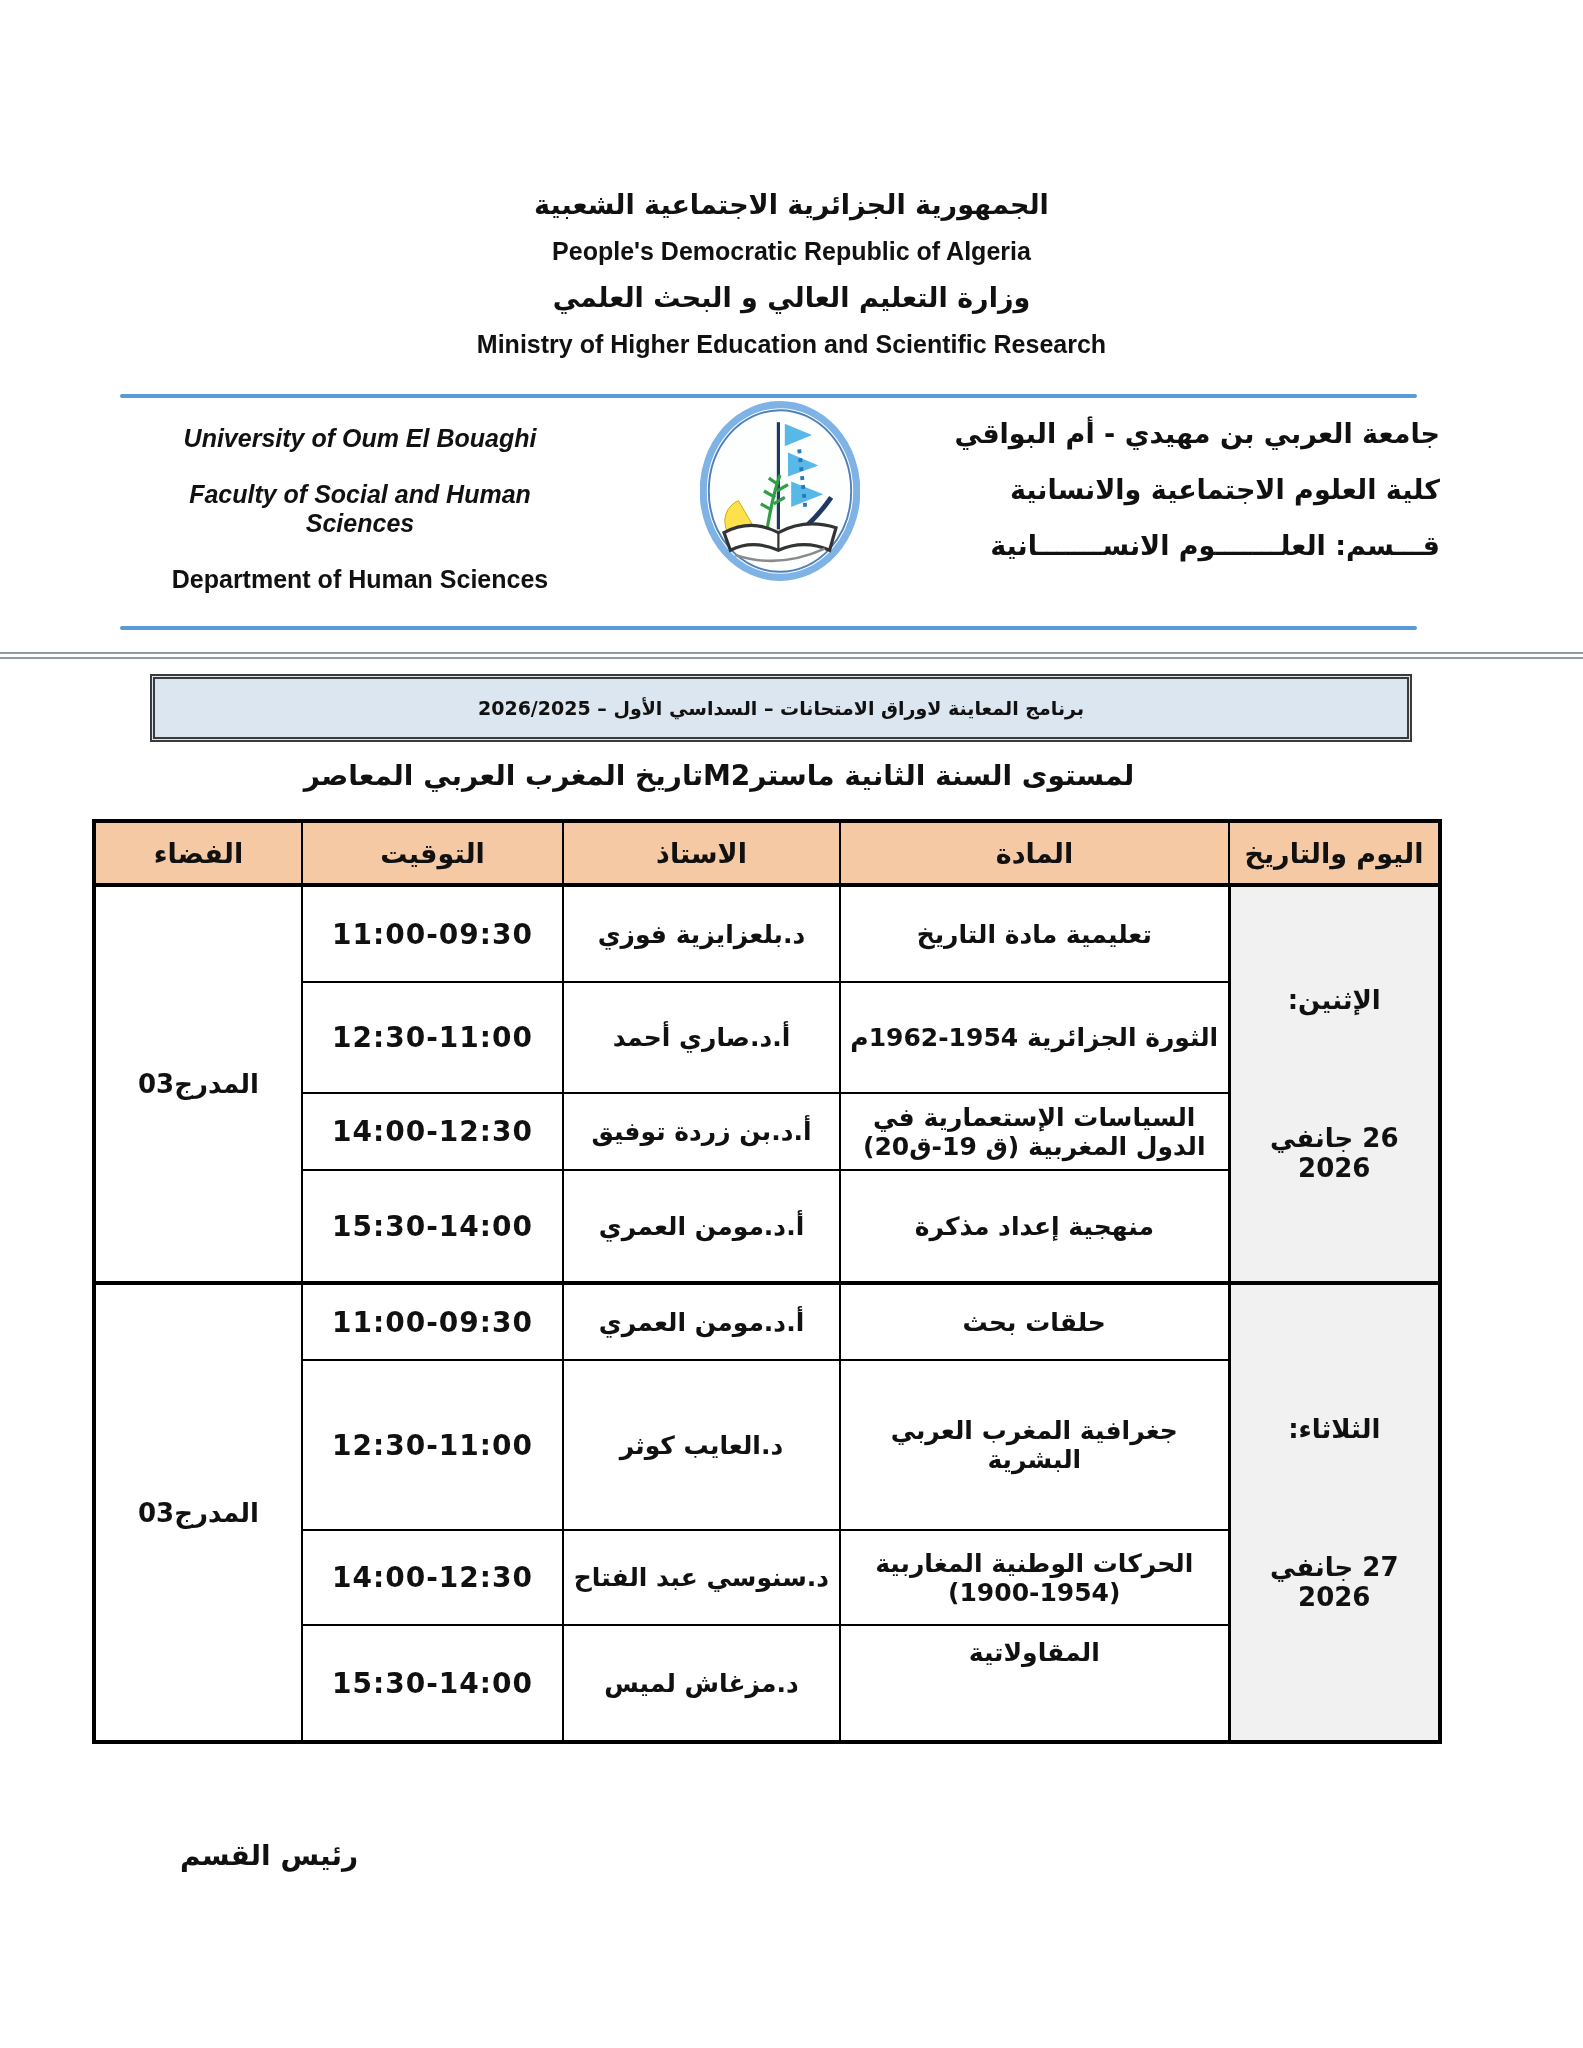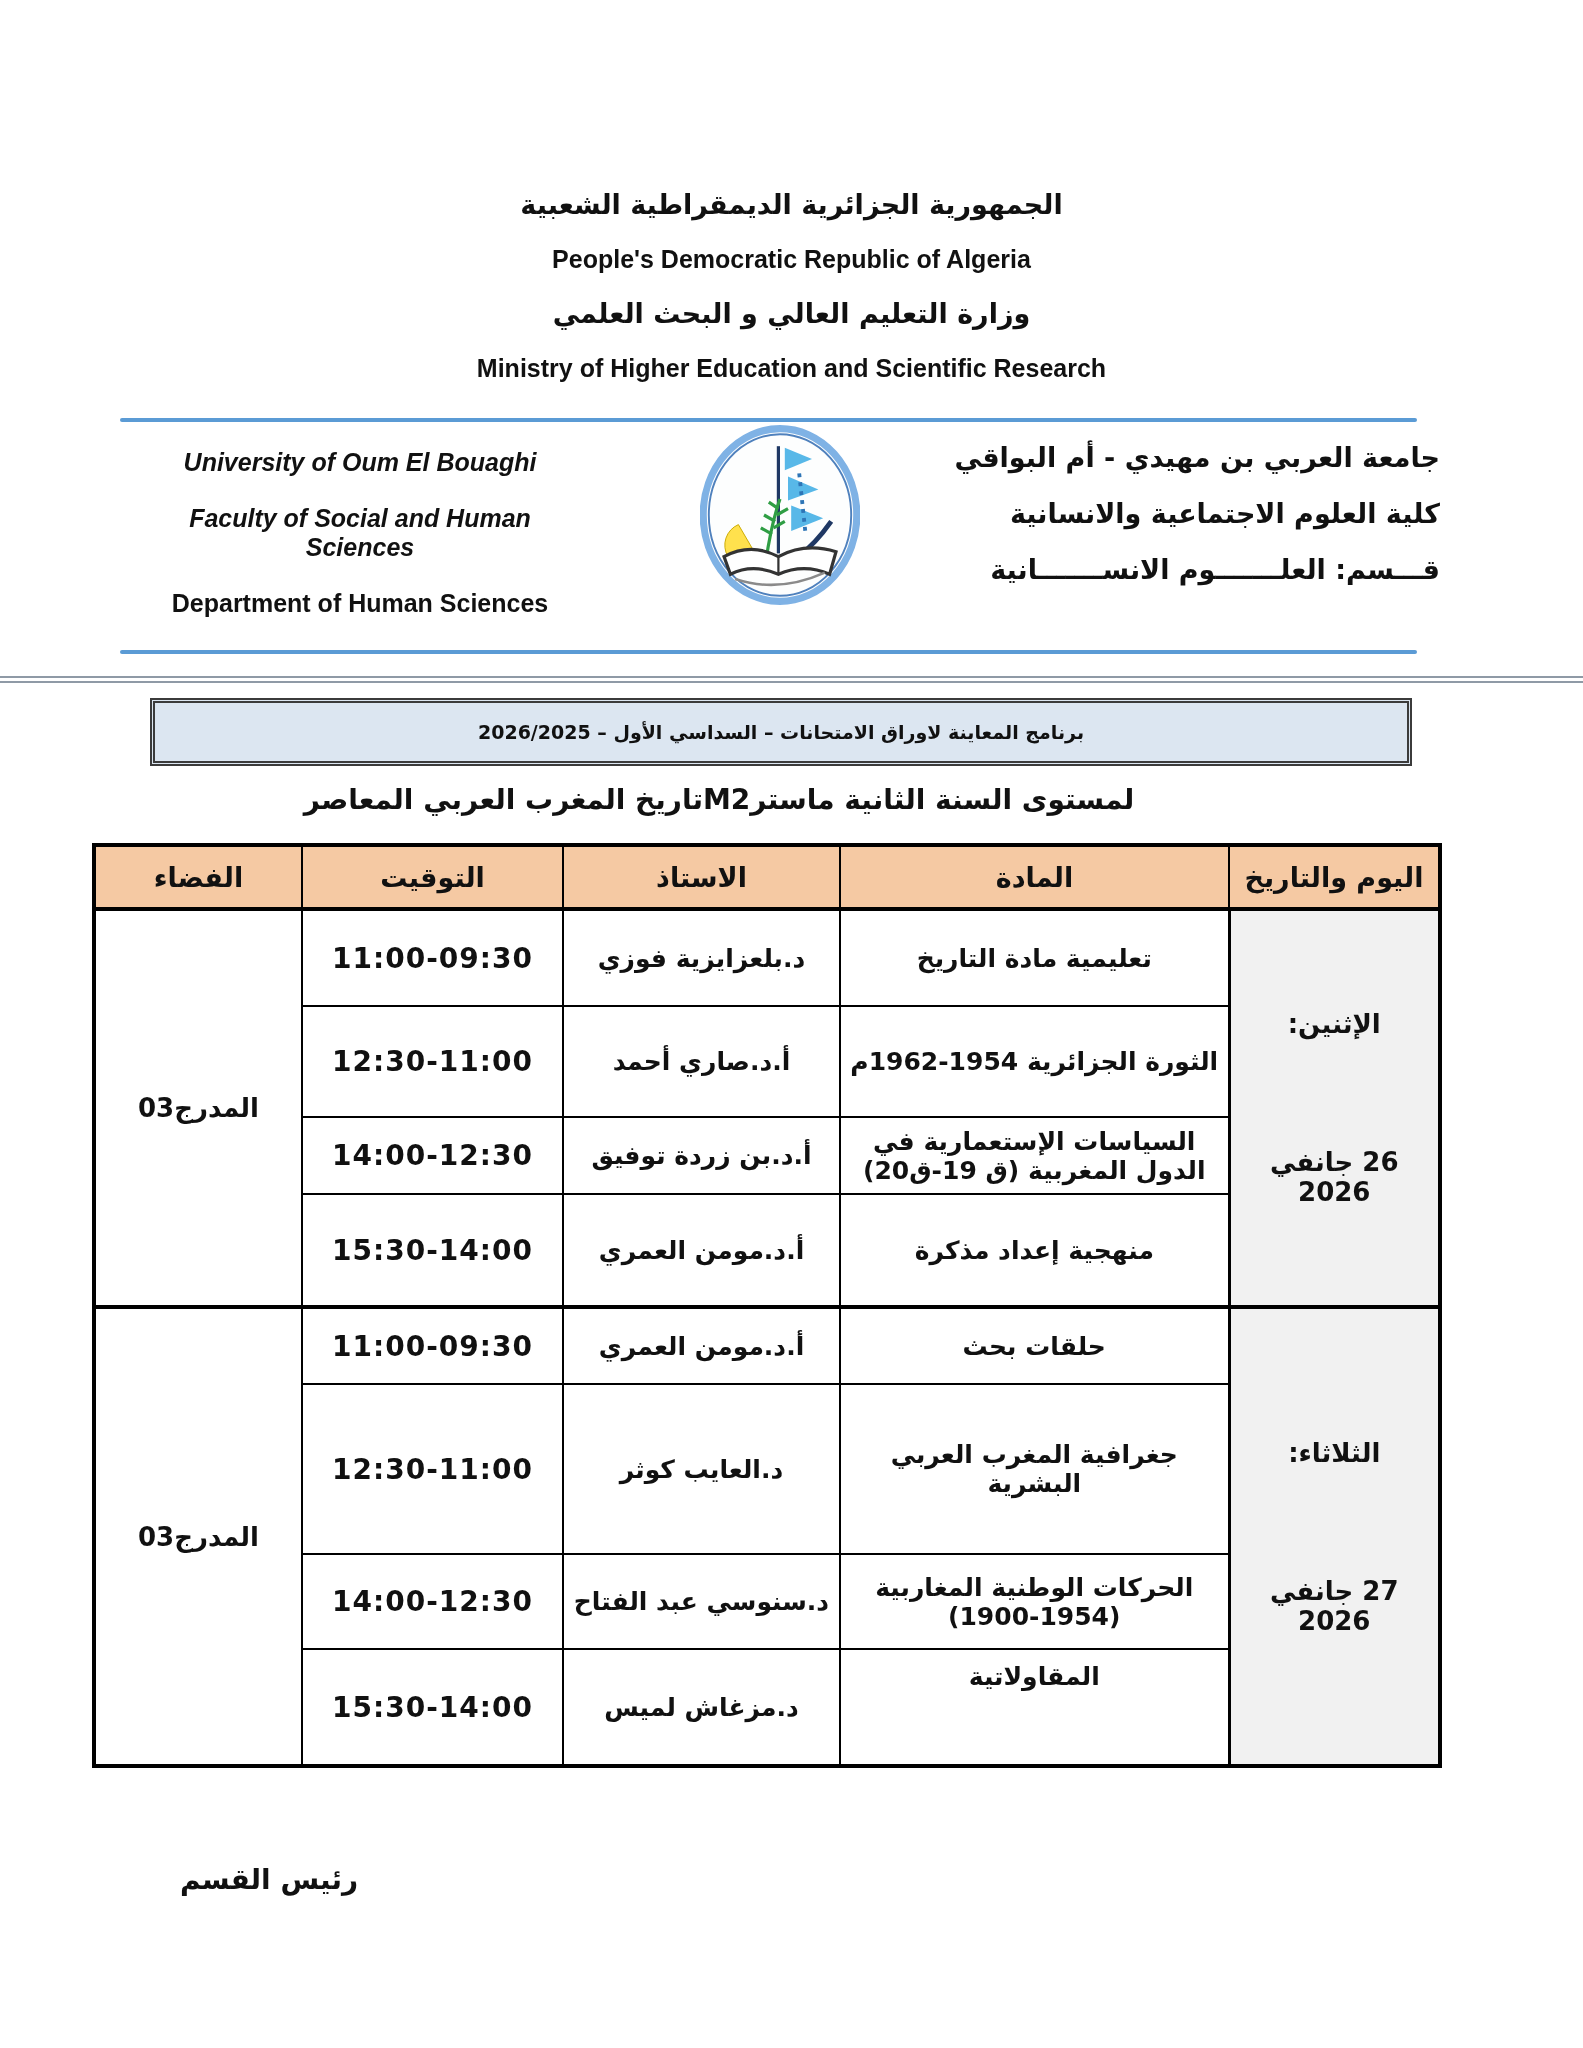--- a/index.html
+++ b/index.html
@@ -9,21 +9,21 @@
     width:1583px; height:2048px;
     background:#ffffff;
     font-family:"DejaVu Sans", sans-serif;
     color:#111;
     overflow:hidden;
   }
   
   .top-header { text-align:center; padding-top:188px; }
   .ar-line { direction:rtl; font-weight:700; font-size:27px; line-height:1.25; }
   .en-line { font-family:"Liberation Sans", sans-serif; font-weight:700; font-size:25px; line-height:1.25; }
-  .top-header .gap { margin-top:22px; }
+  .top-header .gap { margin-top:14px; }
 
   .blue-rule {
     height:4px; width:1297px; margin-left:120px;
     background:#5b9bd5; border-radius:2px;
   }
   .rule-1 { margin-top:34px; }
   .rule-2 { }
 
   
   .mid-band { position:relative; height:228px; }
@@ -98,21 +98,21 @@
     display:block; width:520px;
     font-weight:700; font-size:28px;
   }
 </style>
 </head>
 <body>
 
 <div class="page">
 
   <div class="top-header">
-    <div class="ar-line">الجمهورية الجزائرية الديمقراطية الشعبية</div>
+    <div class="ar-line">الجمهورية الجزائرية الاجتماعية الشعبية</div>
     <div class="en-line gap">People's Democratic Republic of Algeria</div>
     <div class="ar-line gap">وزارة التعليم العالي و البحث العلمي</div>
     <div class="en-line gap">Ministry of Higher Education and Scientific Research</div>
   </div>
 
   <div class="blue-rule rule-1"></div>
 
   <div class="mid-band">
     <div class="en-block">
       <div class="it">University of Oum El Bouaghi</div>

